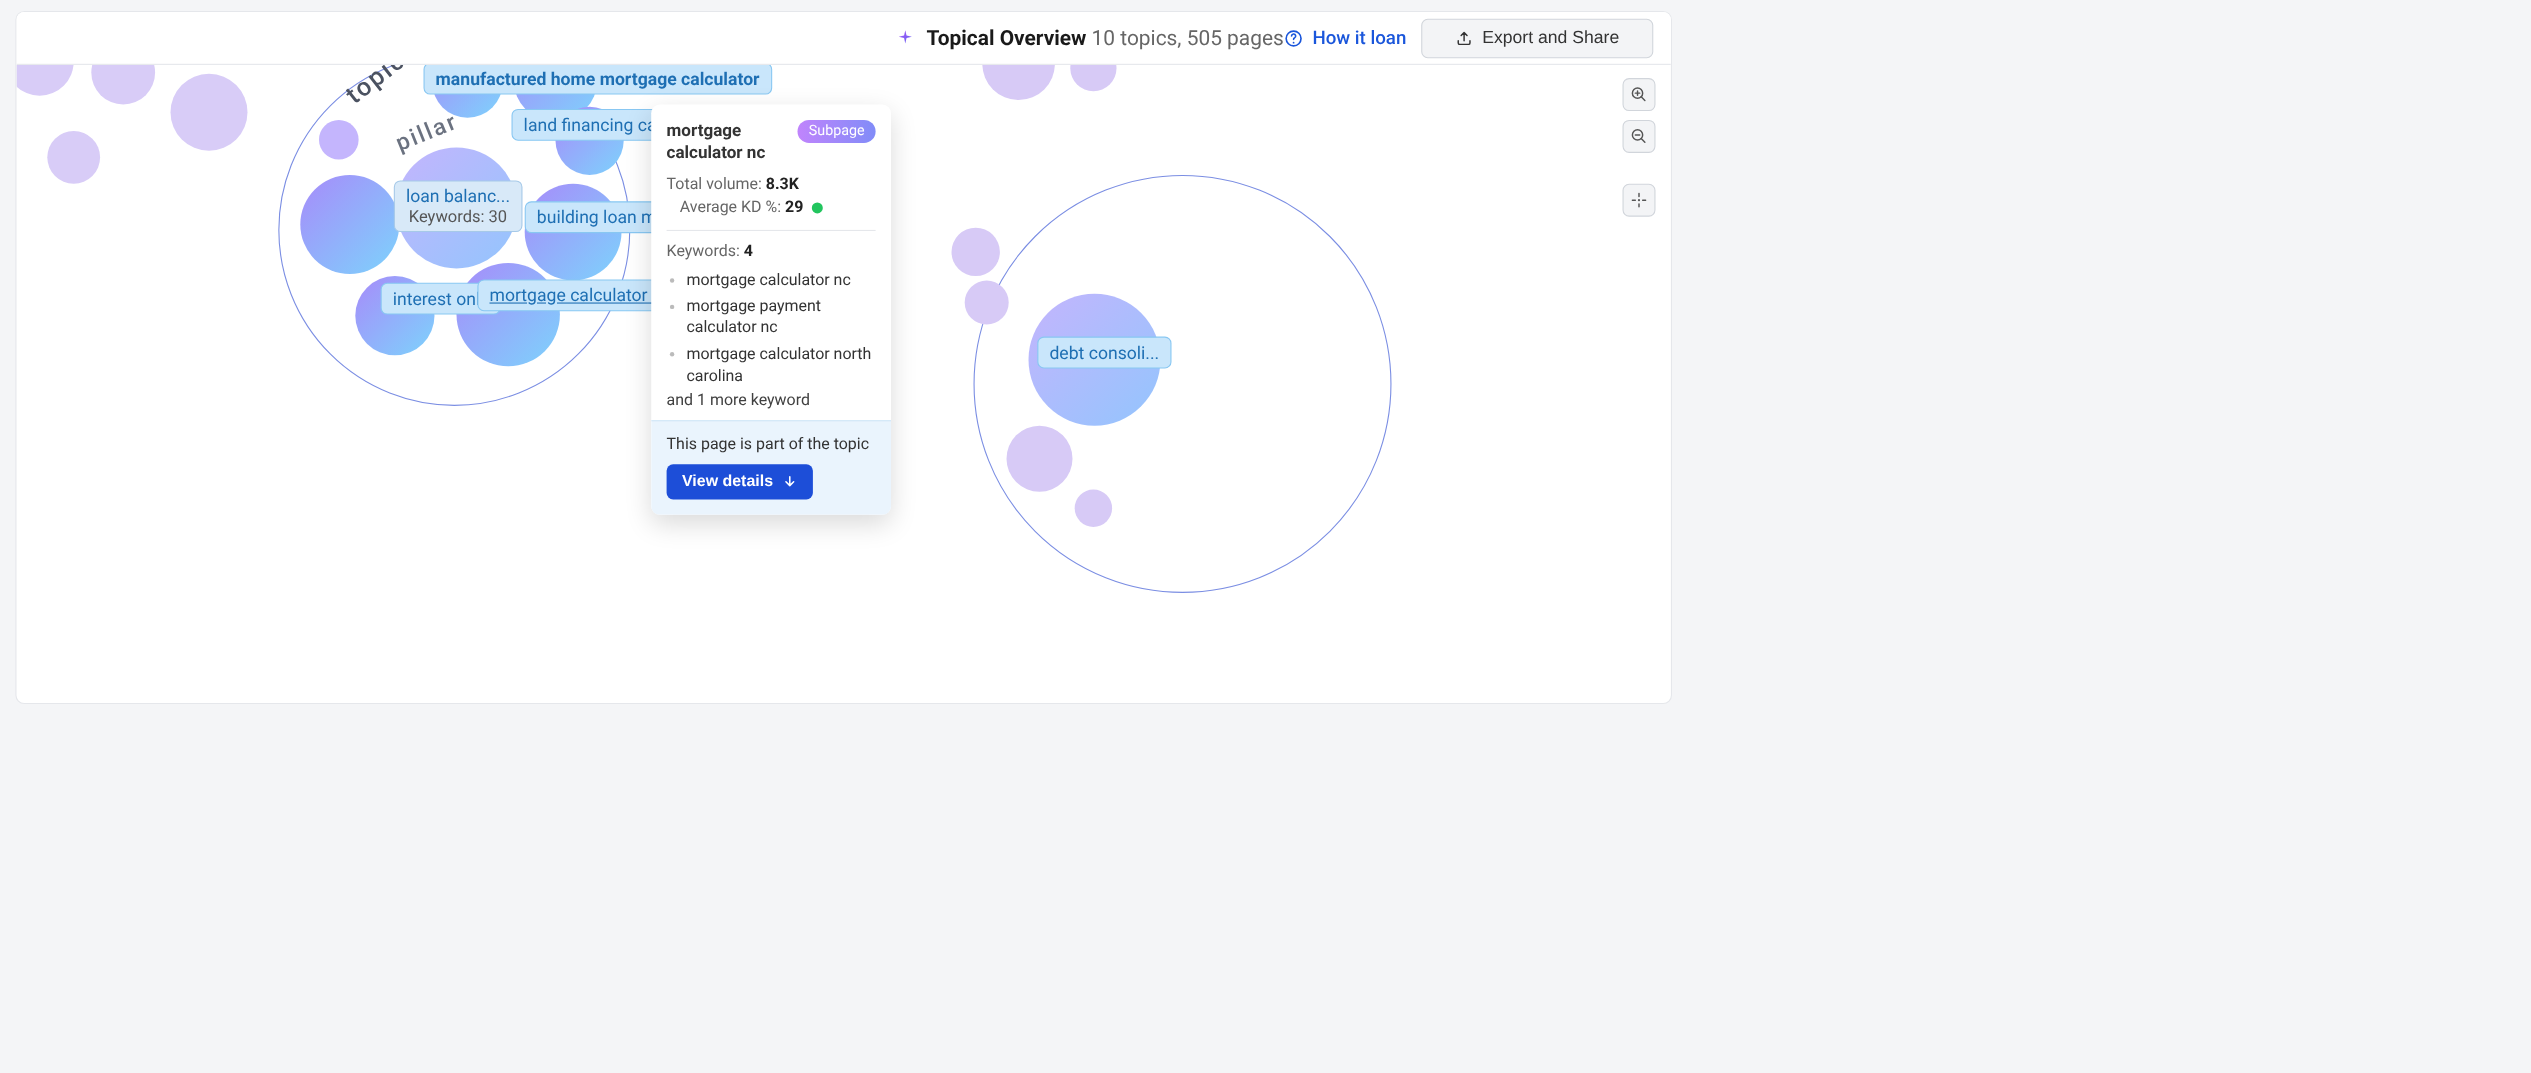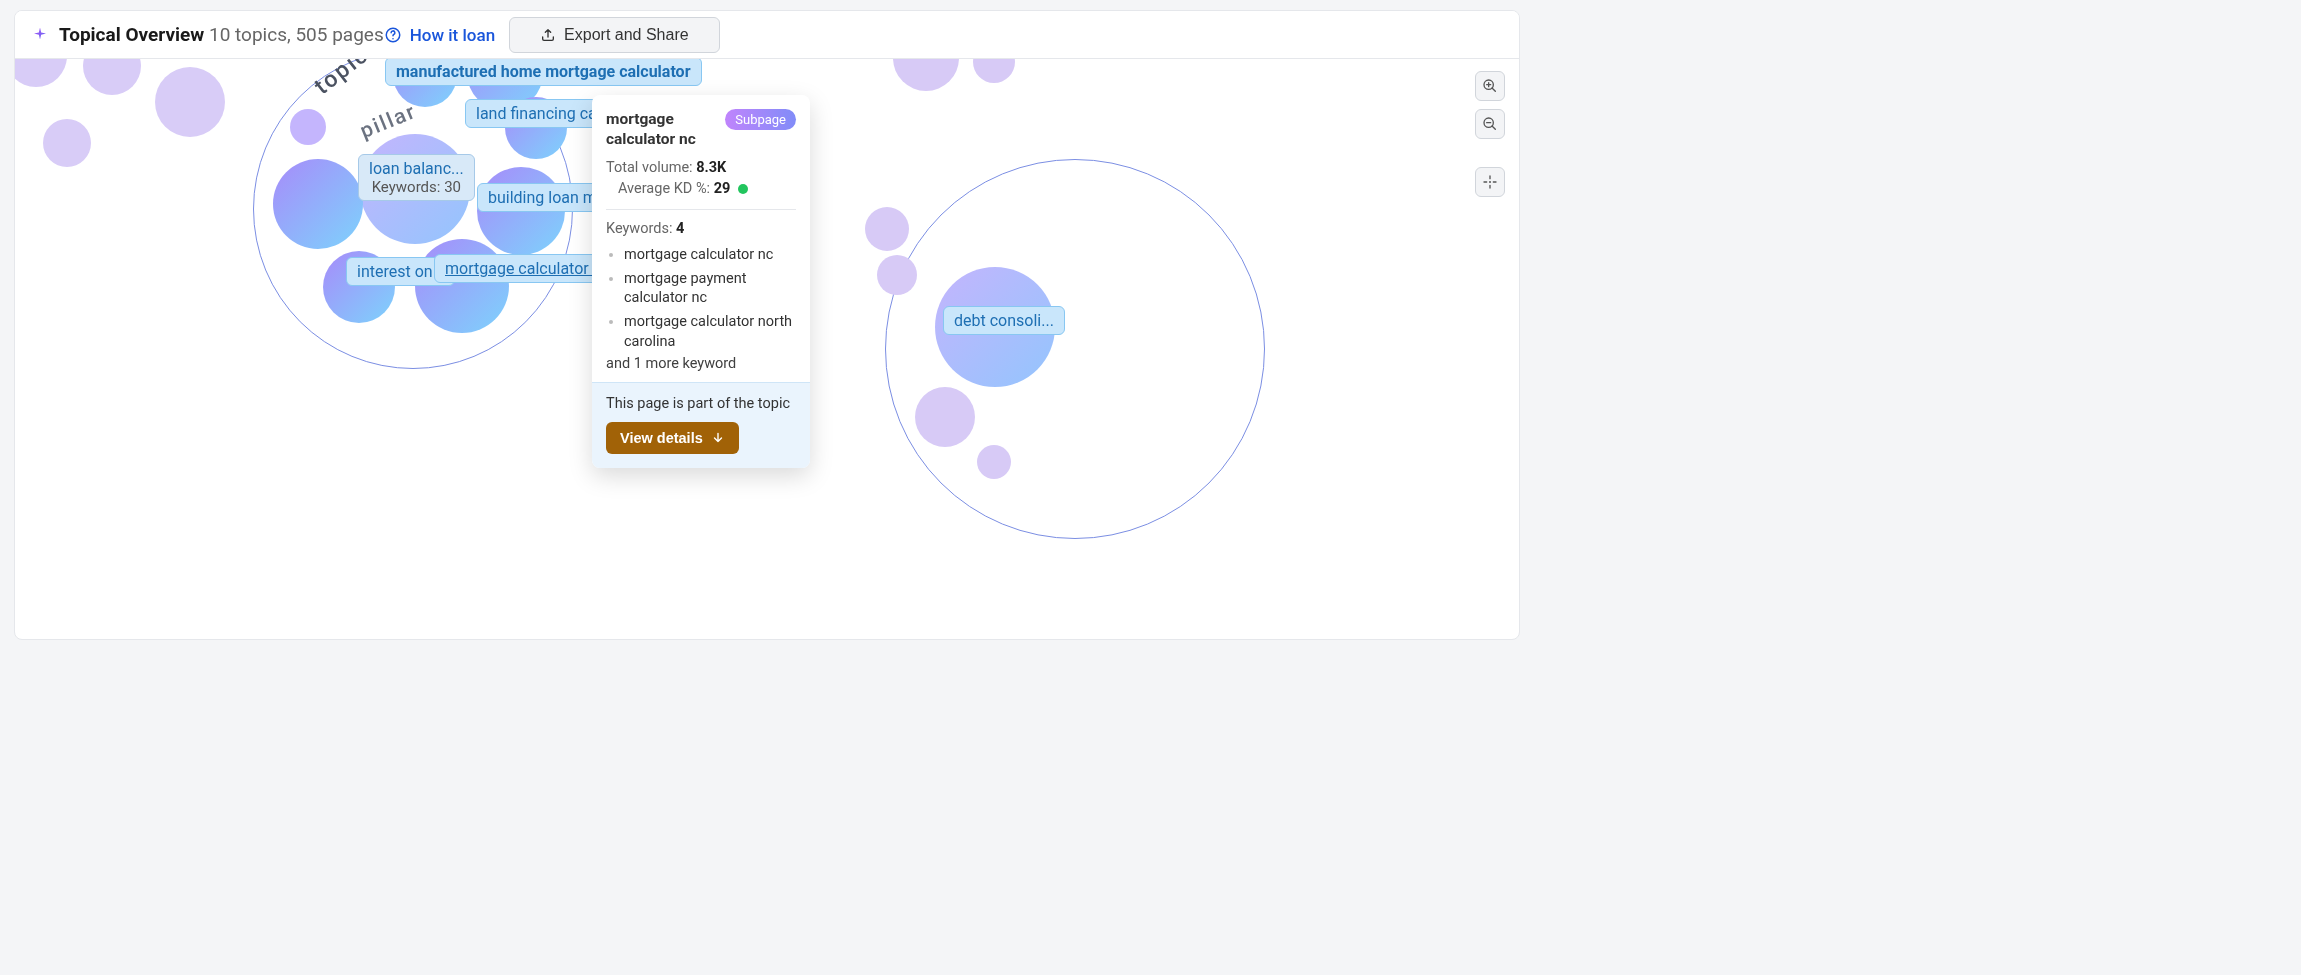--- a/index.html
+++ b/index.html
@@ -18,21 +18,21 @@
     right: 14px;
     bottom: 10px;
     background: #fff;
     border: 1px solid #e5e7eb;
     border-radius: 8px;
     overflow: hidden;
   }
   .header {
     display: flex;
     align-items: center;
-    justify-content: flex-start;
+    justify-content: flex-end;
     padding: 10px 16px;
     border-bottom: 1px solid #e5e7eb;
     height: 48px;
     position: relative;
     z-index: 5;
     background: #fff;
   }
   .header-left {
     display: flex;
     align-items: center;
@@ -125,21 +125,21 @@
     padding: 4px 10px;
     font-size: 16px;
     color: #1e6fb3;
     white-space: nowrap;
     z-index: 3;
   }
   .label-chip.linkish { text-decoration: underline; border-color:#88c7f2; cursor:pointer; }
   .chip-sub { color:#555; font-size:15px; display:block; text-align:center; }
   .pillar-chip {
     background:#d8e9f8; border-color:#a6c9e8;
-    padding:4px 10px; text-align:center;
+    padding:4px 10px; text-align:center;margin-top:10px;
   }
 
   .arc-text {
     position: absolute;
     font-size: 23px;
     font-weight: 500;
     color: #4b5261;
     letter-spacing: 2px;
     z-index:2;
   }
@@ -176,21 +176,21 @@
   .more-link { color:#404040; margin-top:4px; display:block; cursor:pointer;}
   .popover-footer {
     background:#eaf4fd;
     border-top:1px solid #cfe5f7;
     padding:12px 14px 14px 14px;
   }
   .footer-text { color:#333; }
   .details-btn {
     margin-top:10px;
     display:inline-flex; align-items:center; gap:8px;
-    background:#a16207; color:#fff; font-weight:600;
+    background:#1d4ed8; color:#fff; font-weight:600;
     padding:8px 14px; border-radius:6px; border:none;
     font-size:14.5px; cursor:pointer;
   }
 </style>
 </head>
 <body>
 
 <div class="panel">
 
   <div class="header">

